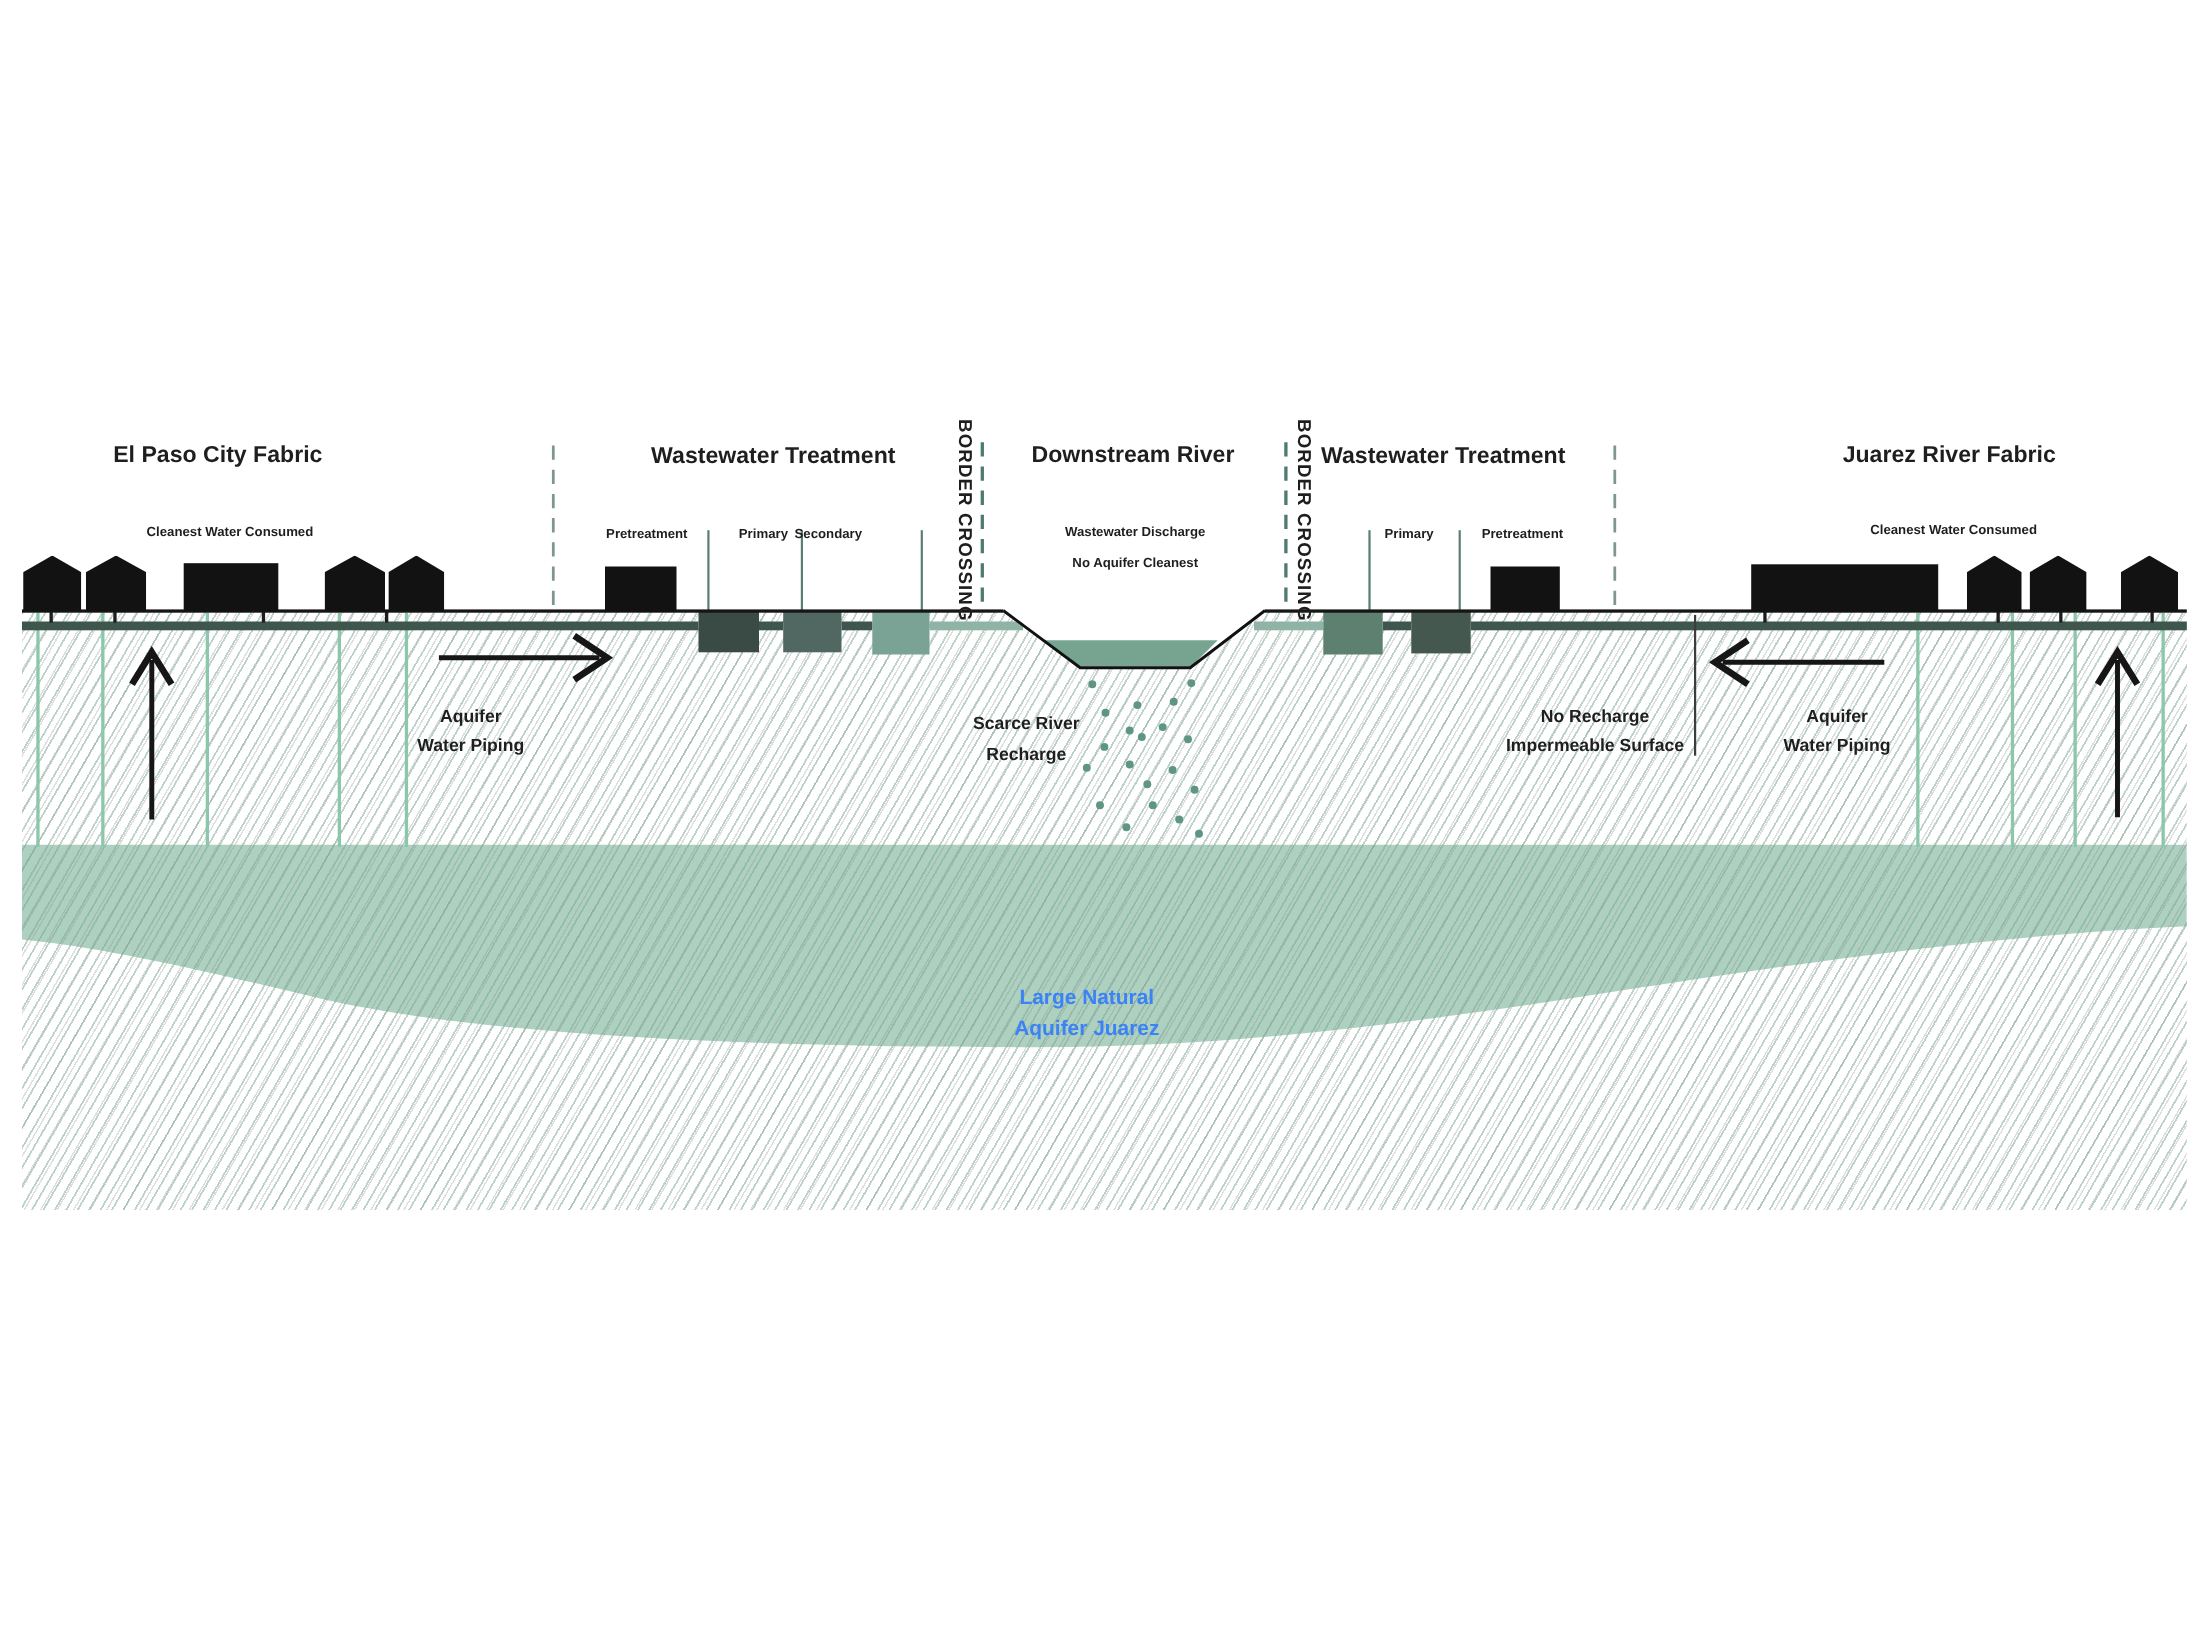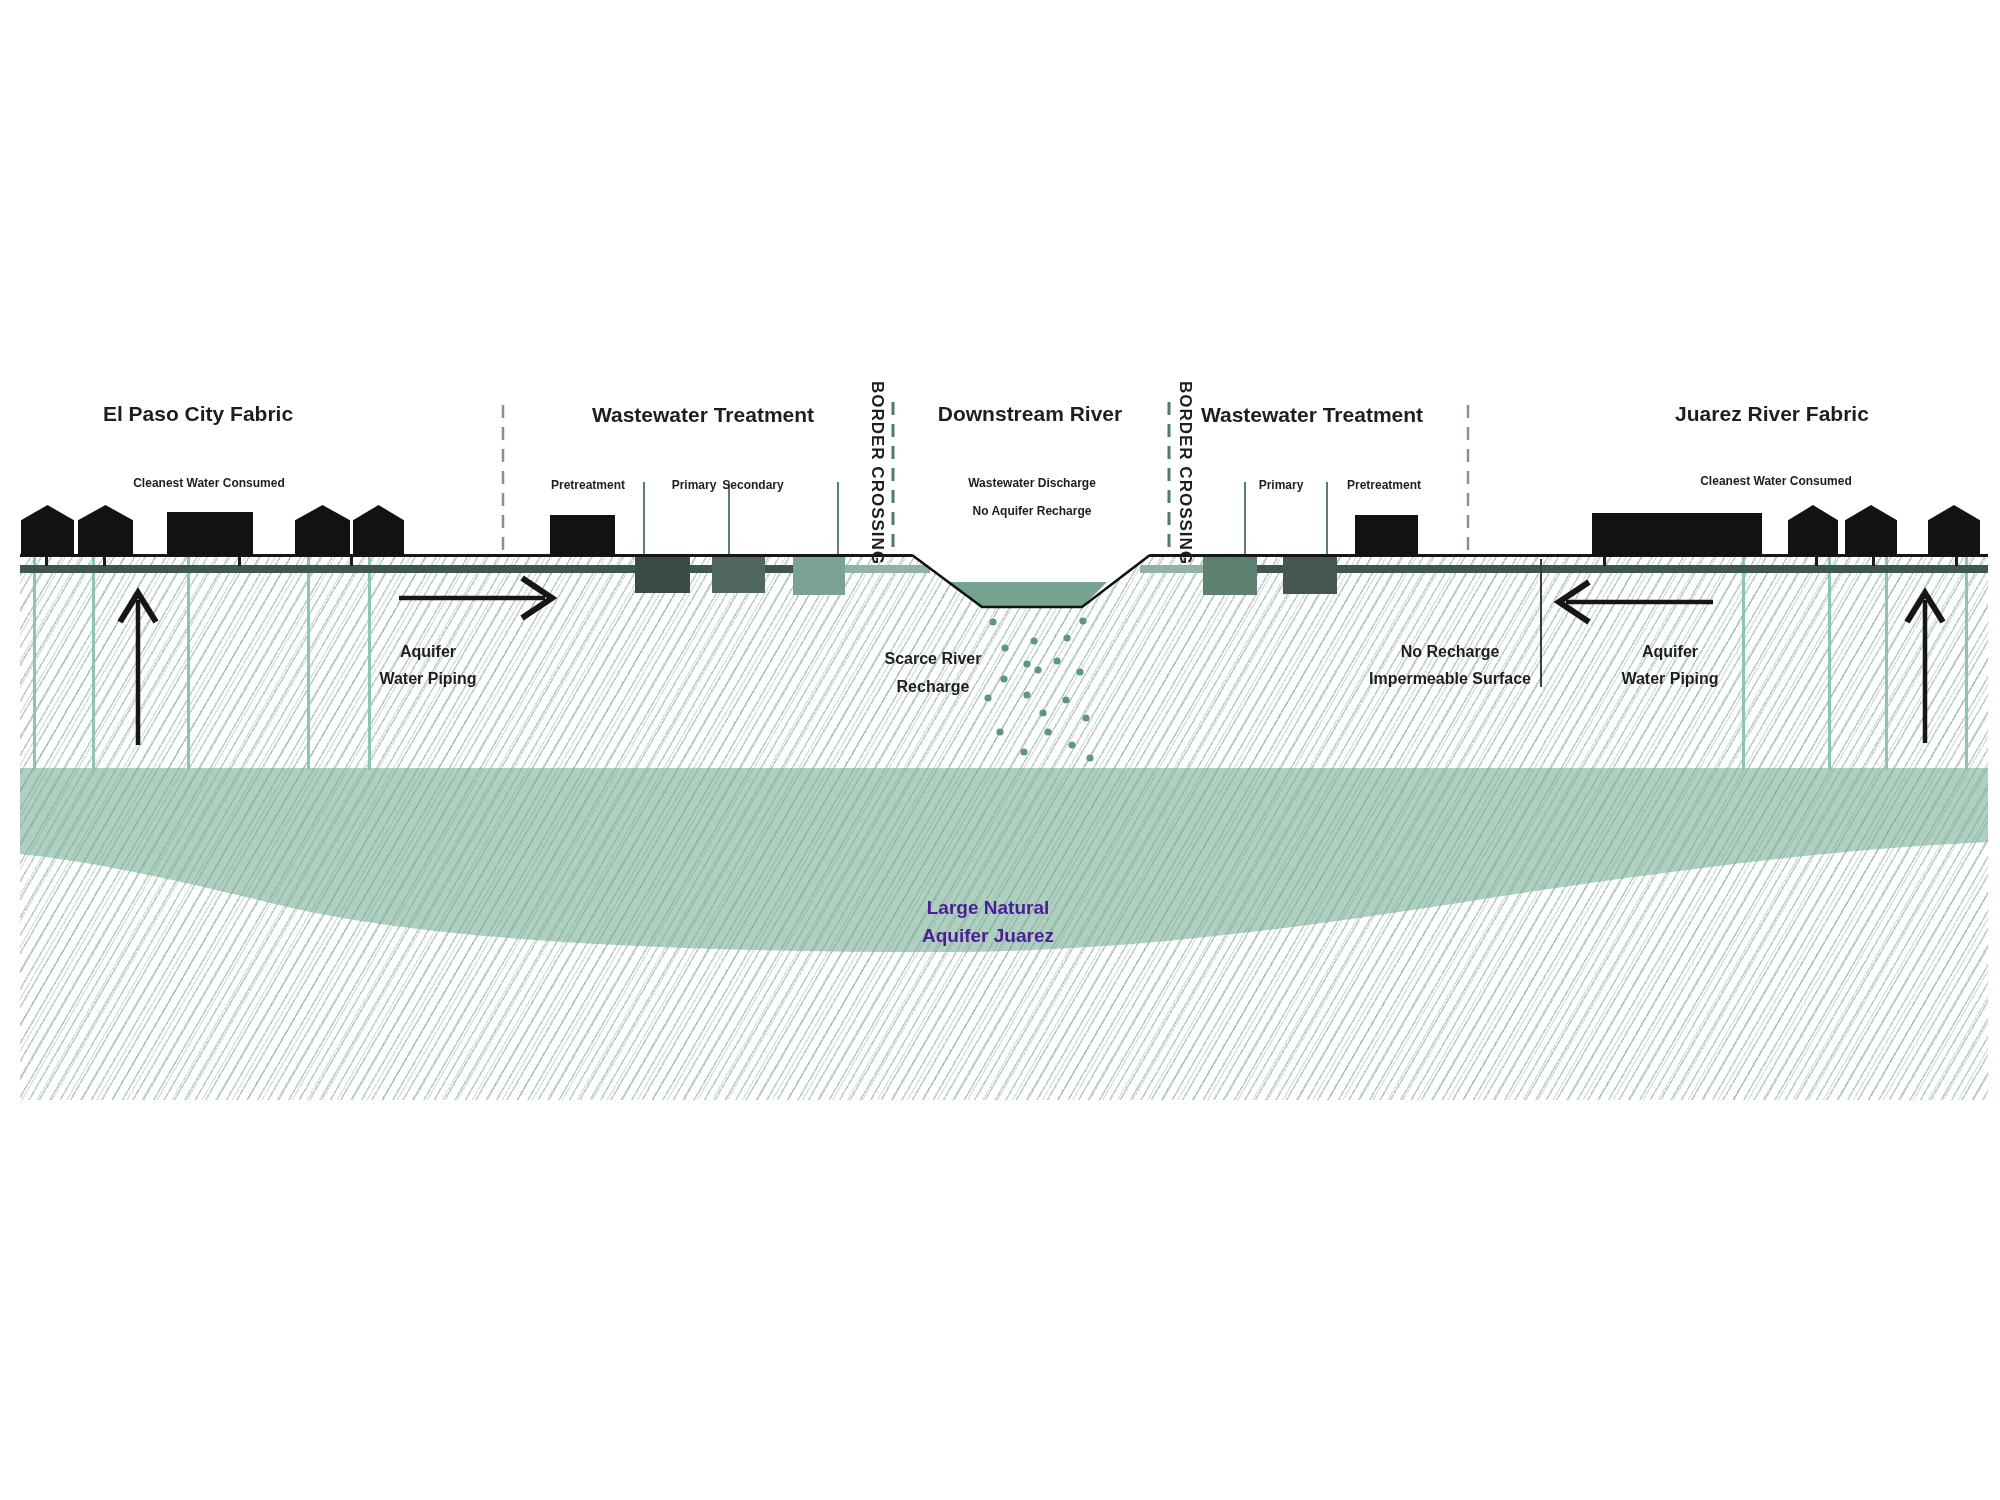--- a/index.html
+++ b/index.html
@@ -9,21 +9,21 @@
   
   .ground{left:20px;top:556px;width:1968px;height:544px;background:#ffffff;}
   .hatch{position:absolute;left:0;top:0;right:0;bottom:0;
     background:
       repeating-linear-gradient(120deg, rgba(124,166,149,0.50) 0px, rgba(124,166,149,0.50) 1.6px, transparent 1.6px, transparent 9px),
       repeating-linear-gradient(120deg, rgba(138,138,138,0.28) 0px, rgba(138,138,138,0.28) 1.3px, transparent 1.3px, transparent 13px);}
   
   .title{font-size:21px;font-weight:600;white-space:nowrap;transform:translateX(-50%);}
   .lbl{font-size:12px;font-weight:700;white-space:nowrap;transform:translateX(-50%);}
   .lbl-sm{font-size:16px;font-weight:700;white-space:nowrap;transform:translateX(-50%);}
-  .aq-lbl{font-size:19px;font-weight:600;white-space:nowrap;transform:translateX(-50%);color:#4c1d95;}
+  .aq-lbl{font-size:19px;font-weight:600;white-space:nowrap;transform:translateX(-50%);color:#3b82f6;}
   .vtext{font-size:17px;font-weight:700;letter-spacing:1px;white-space:nowrap;
          transform:translate(-50%,-50%) rotate(90deg);}
   
   .surface{height:3px;background:#161616;}
   .bar{height:8px;background:#3e564e;}
   .bar-light{height:8px;background:#8fb3a4;}
   .box{background:#3a4b45;}
   .bldg{background:#121212;}
   .house{background:#121212;clip-path:polygon(0% 100%,0% 30%,50% 0%,100% 30%,100% 100%);}
   .pipe{width:3px;background:#8cc7ab;}
@@ -156,21 +156,21 @@
 
   <div class="abs title" style="left:198px;top:402px;">El Paso City Fabric</div>
   <div class="abs title" style="left:703px;top:403px;">Wastewater Treatment</div>
   <div class="abs title" style="left:1030px;top:402px;">Downstream River</div>
   <div class="abs title" style="left:1312px;top:403px;">Wastewater Treatment</div>
   <div class="abs title" style="left:1772px;top:402px;">Juarez River Fabric</div>
 
   <div class="abs lbl" style="left:209px;top:476px;">Cleanest Water Consumed</div>
   <div class="abs lbl" style="left:1776px;top:474px;">Cleanest Water Consumed</div>
   <div class="abs lbl" style="left:1032px;top:476px;">Wastewater Discharge</div>
-  <div class="abs lbl" style="left:1032px;top:504px;">No Aquifer Recharge</div>
+  <div class="abs lbl" style="left:1032px;top:504px;">No Aquifer Cleanest</div>
 
   <div class="abs lbl" style="left:588px;top:478px;">Pretreatment</div>
   <div class="abs lbl" style="left:694px;top:478px;">Primary</div>
   <div class="abs lbl" style="left:753px;top:478px;">Secondary</div>
   <div class="abs lbl" style="left:1281px;top:478px;">Primary</div>
   <div class="abs lbl" style="left:1384px;top:478px;">Pretreatment</div>
 
   <div class="abs vtext" style="left:877px;top:473px;">BORDER CROSSING</div>
   <div class="abs vtext" style="left:1185px;top:473px;">BORDER CROSSING</div>
 

